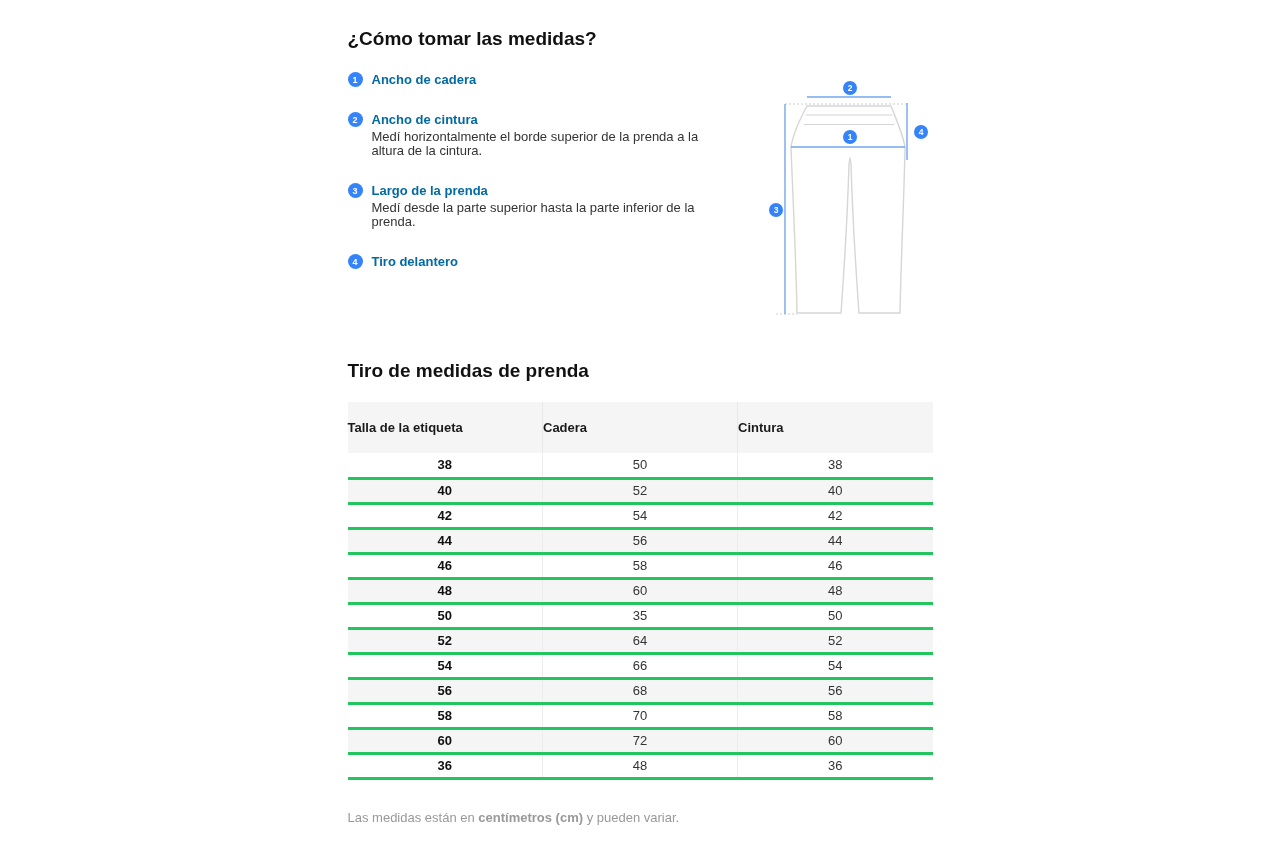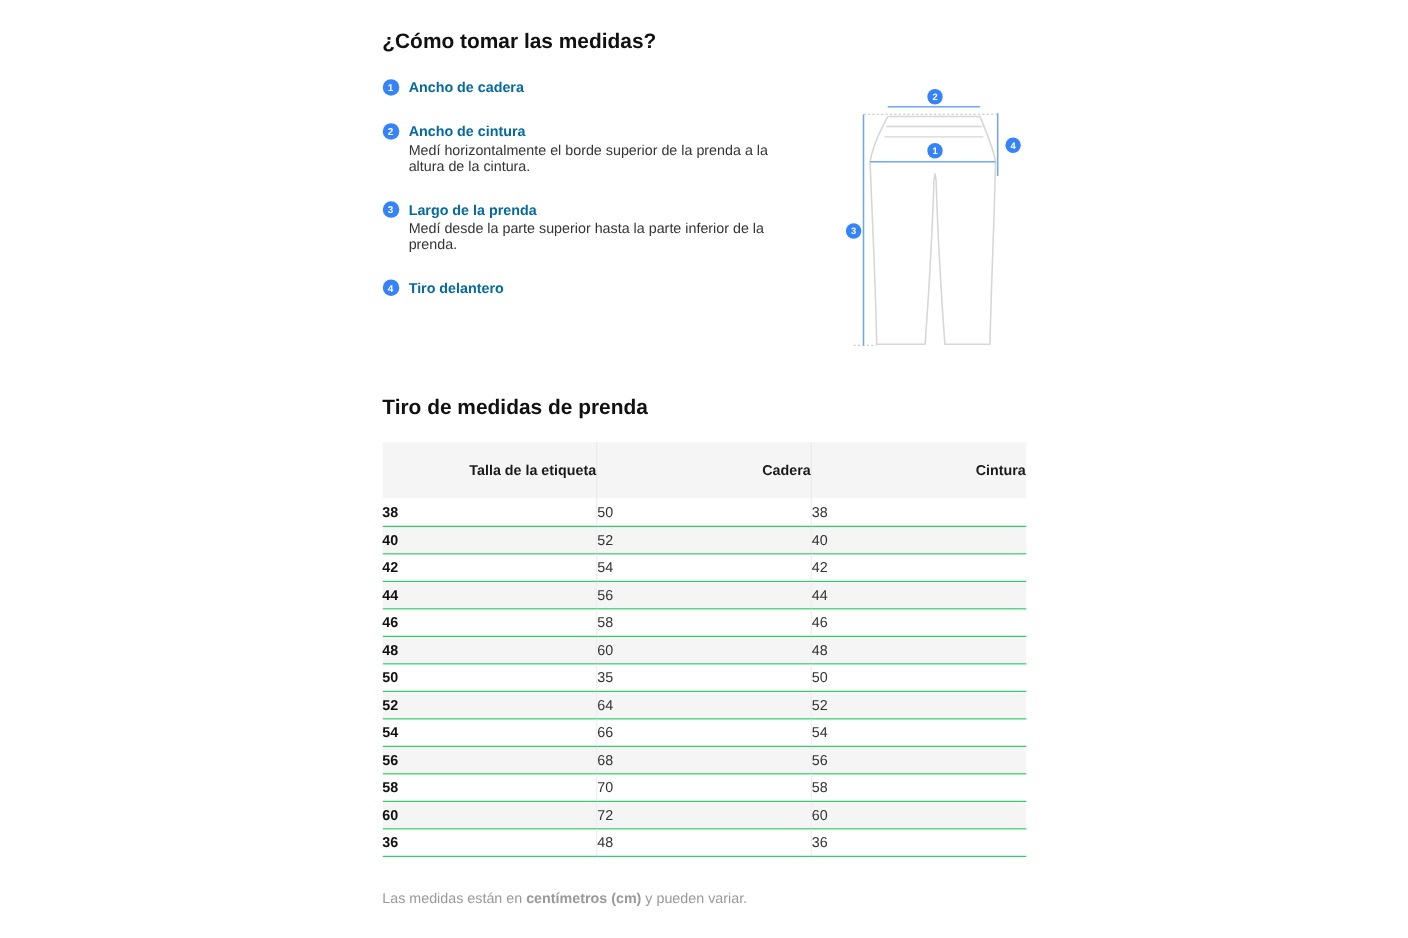--- a/index.html
+++ b/index.html
@@ -109,31 +109,31 @@
     border-collapse: collapse;
     margin-top: 20px;
     table-layout: fixed;
   }
   table.size-table th {
     background: var(--table-header-bg, #f5f5f5);
     height: 51px;
     font-size: 13px;
     font-weight: bold;
     color: #1a1a1a;
-    text-align: right;
+    text-align: left;
     vertical-align: middle;
   }
   table.size-table th + th { border-left: 1px solid #e8e8e8; }
   table.size-table td {
     height: 25px;
     font-size: 13px;
     color: #333;
-    text-align: left;
+    text-align: center;
     vertical-align: middle;
-    border-bottom: 1px solid #22c55e;
+    border-bottom: 3px solid #22c55e;
   }
   table.size-table td + td { border-left: 1px solid #ededed; }
   table.size-table td:first-child { font-weight: bold; color: #111; }
   table.size-table tbody tr:nth-child(even) td { background: var(--row-alt-bg, #f5f5f5); }
   .footnote {
     margin-top: 30px;
     font-size: 13px;
     color: var(--muted-text, #999999);
   }
   .footnote strong { font-weight: bold; color: var(--muted-text, #999999); }

